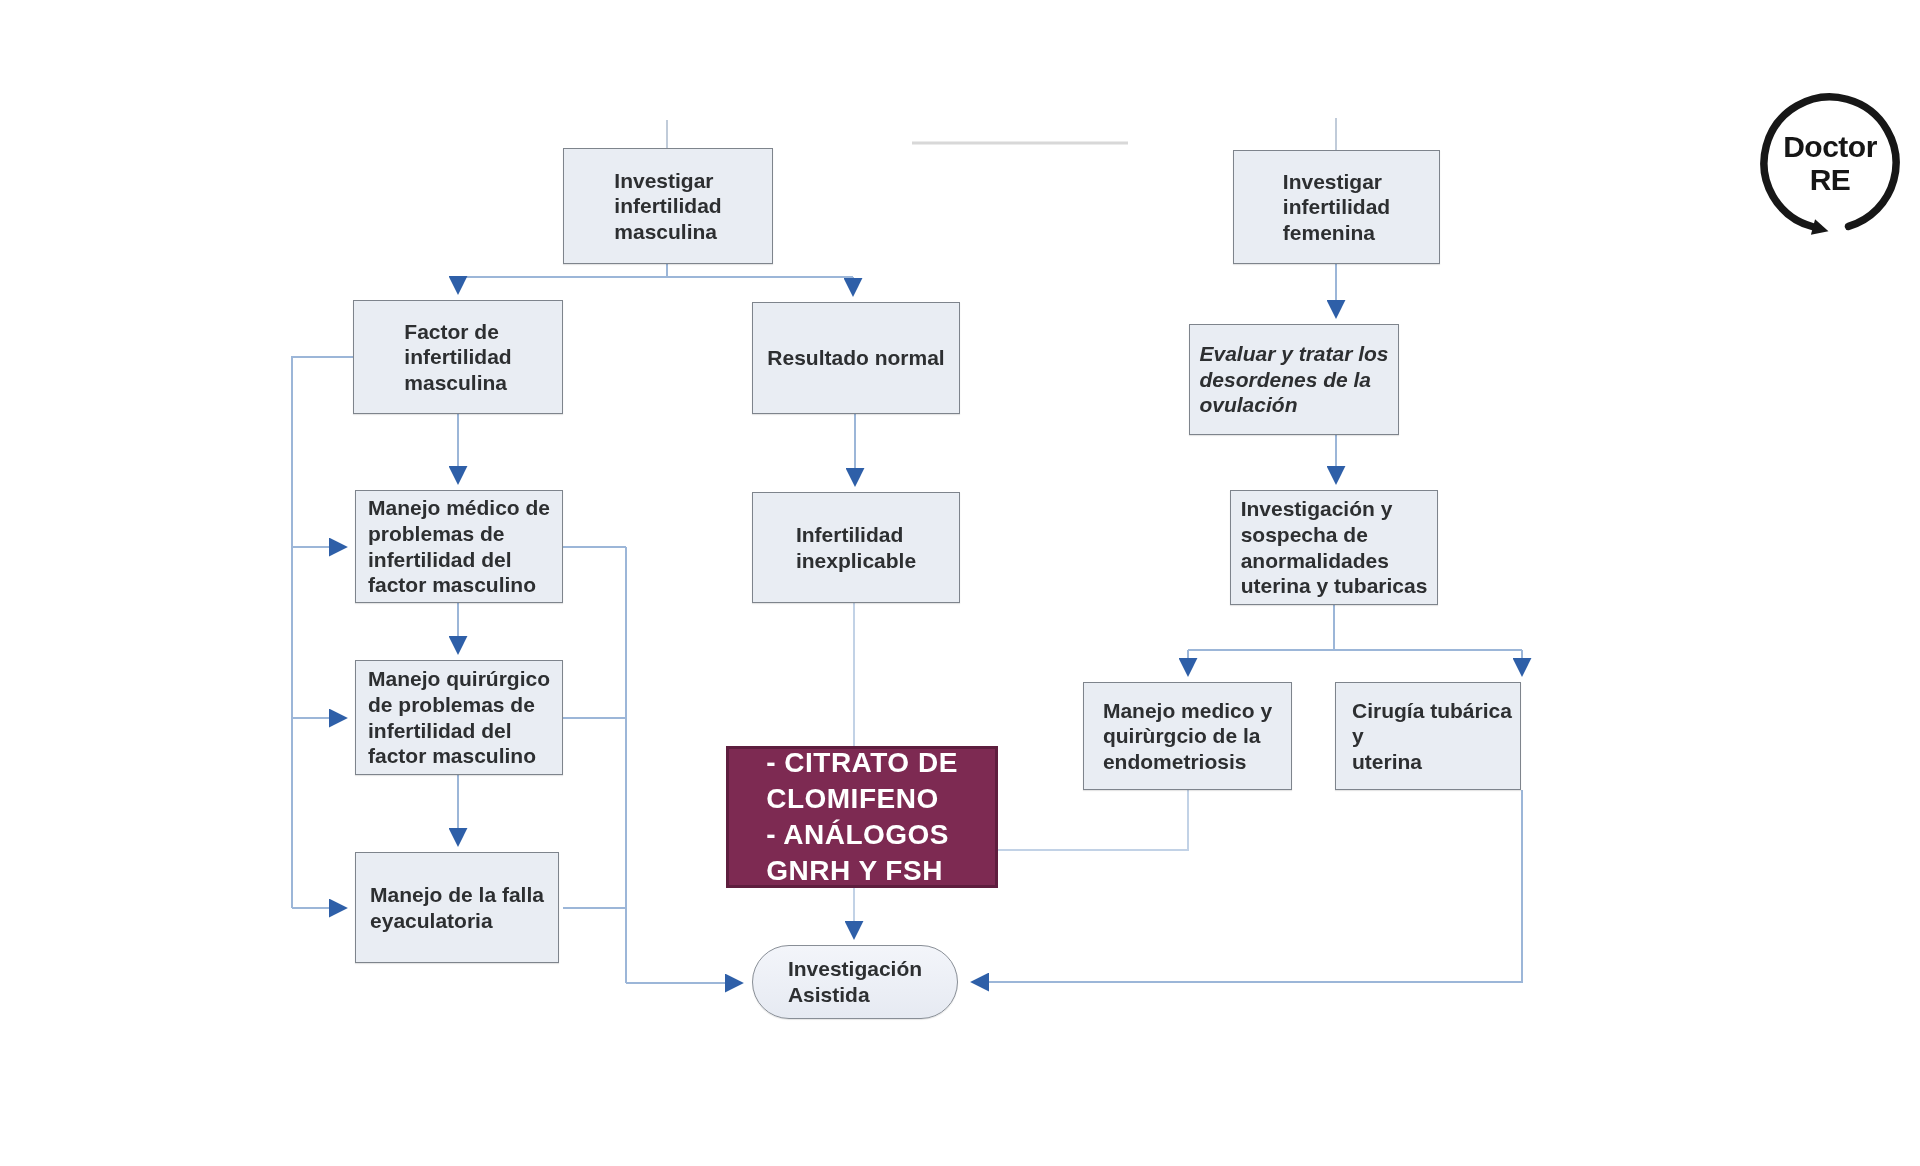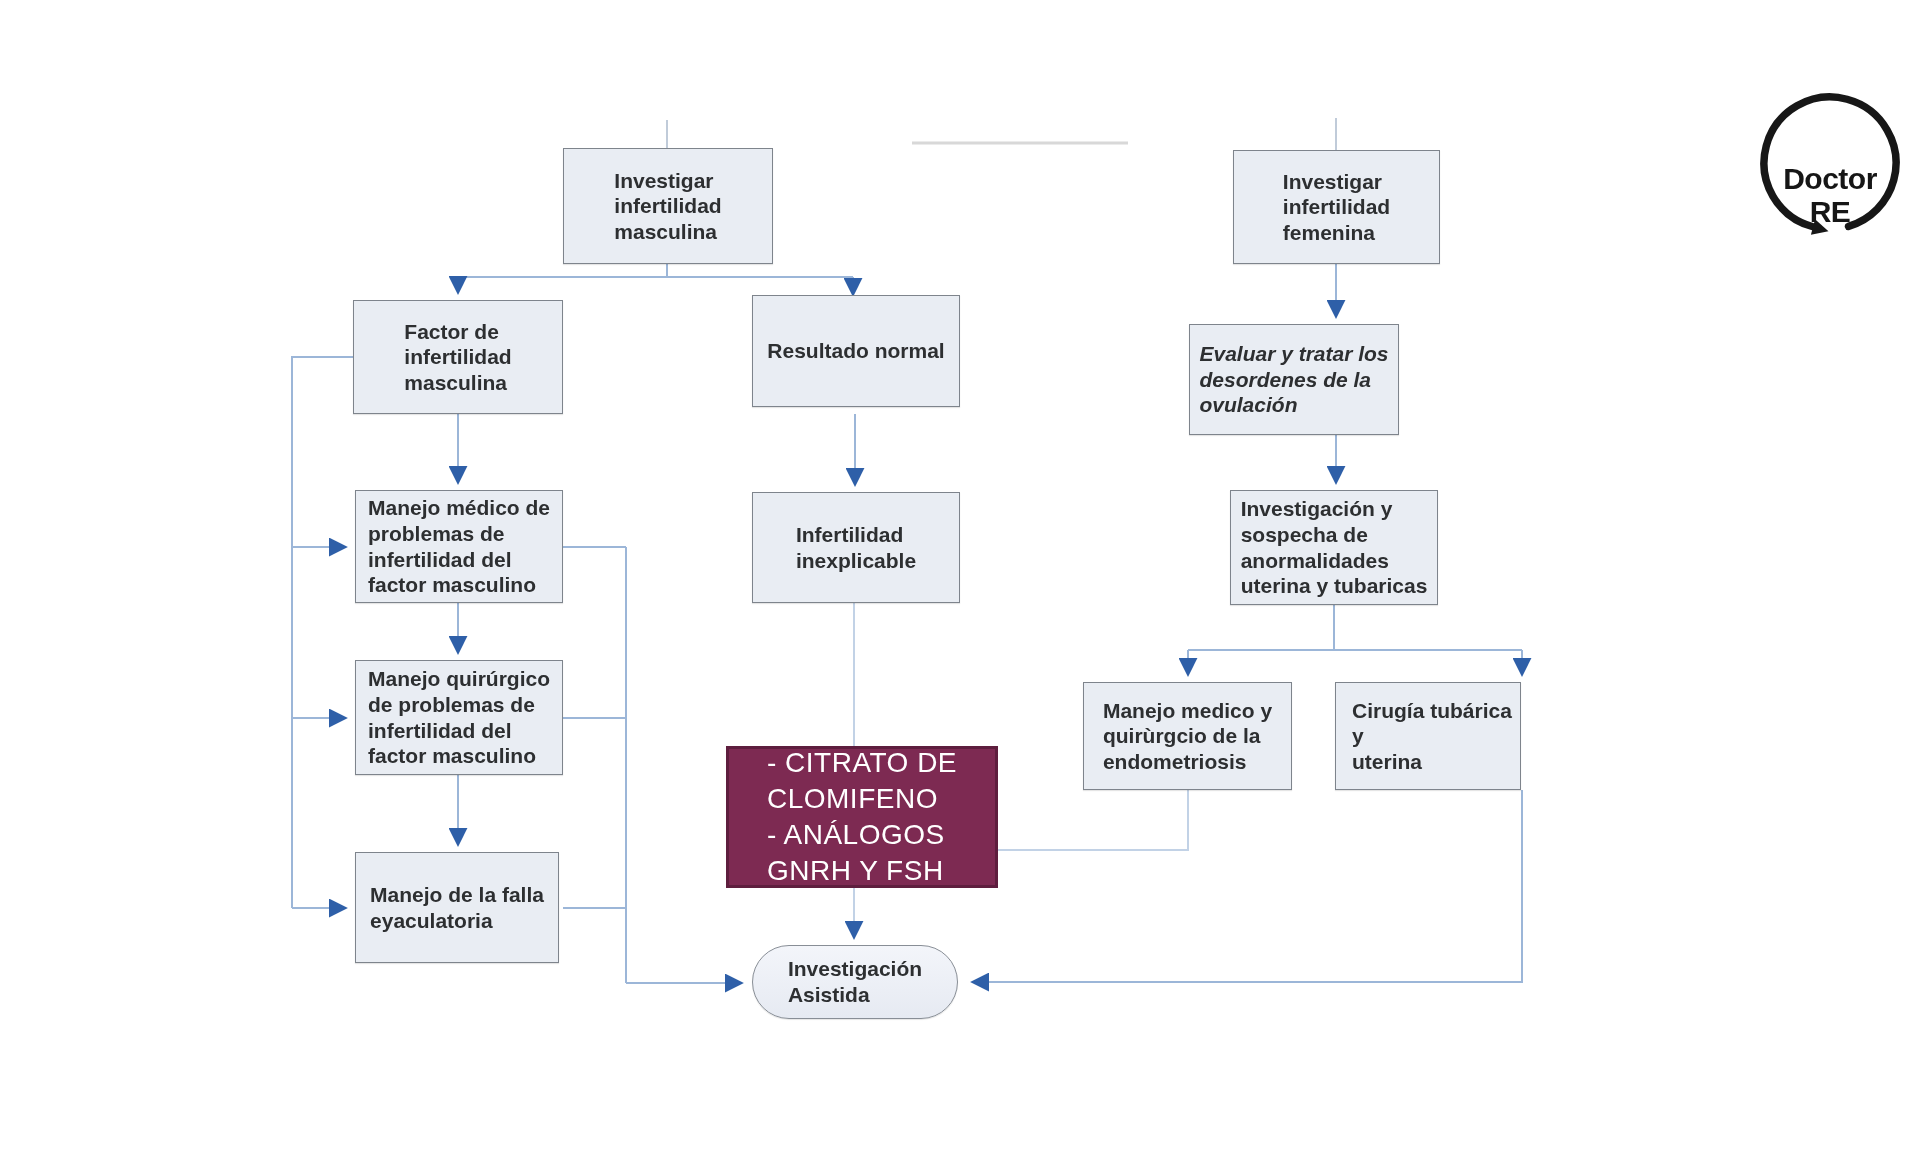--- a/index.html
+++ b/index.html
@@ -6,38 +6,38 @@
   #canvas{position:relative;width:1920px;height:1166px;background:#ffffff;overflow:hidden;
           font-family:"Liberation Sans", sans-serif;}
   #connectors{position:absolute;left:0;top:0;width:1920px;height:1166px;}
   .node{position:absolute;background:#e9edf3;border:1.6px solid #7e848c;
         display:flex;align-items:center;justify-content:center;text-align:left;
         white-space:pre-line;font-weight:600;font-size:21px;line-height:1.22;color:#2d2f31;
         box-shadow:0 1px 1px rgba(0,0,0,0.10);box-sizing:border-box;padding:4px;}
   #n-invmasc{left:563px;top:148px;width:210px;height:116px;}
   #n-invfem{left:1233px;top:150px;width:207px;height:114px;}
   #n-factor{left:353px;top:300px;width:210px;height:114px;}
-  #n-resultado{left:752px;top:295px;width:208px;height:112px;}
+  #n-resultado{left:752px;top:302px;width:208px;height:112px;}
   #n-evaluar{left:1189px;top:324px;width:210px;height:111px;font-style:italic;}
   #n-manmedico{left:355px;top:490px;width:208px;height:113px;}
   #n-inexplicable{left:752px;top:492px;width:208px;height:111px;}
   #n-invsospecha{left:1230px;top:490px;width:208px;height:115px;}
   #n-manquir{left:355px;top:660px;width:208px;height:115px;}
   #n-endometriosis{left:1083px;top:682px;width:209px;height:108px;}
   #n-cirugia{left:1335px;top:682px;width:186px;height:108px;padding-left:16px;}
   #n-falla{left:355px;top:852px;width:204px;height:111px;}
   #n-highlight{left:726px;top:746px;width:272px;height:142px;background:#7d2a52;
-               border:3px solid #5e1e3e;color:#ffffff;font-weight:400;font-size:28px;
+               border:3px solid #5e1e3e;color:#ffffff;font-weight:700;font-size:28px;
                line-height:1.28;letter-spacing:.5px;box-shadow:none;}
   #n-reproduccion{left:752px;top:945px;width:206px;height:74px;border-radius:37px;
                   background:linear-gradient(#f3f5fa,#e6eaf2);border:1.6px solid #888e96;}
   #logo{position:absolute;left:1750px;top:78px;width:160px;height:170px;}
   #logo .logo-text{position:absolute;left:0;top:52px;width:160px;text-align:center;
                    font-weight:bold;color:#161616;font-size:30px;line-height:1.1;
-                   white-space:pre-line;letter-spacing:-0.5px;margin-top:32px;}
+                   white-space:pre-line;letter-spacing:-0.5px;}
 </style>
 </head>
 <body>
 
 <div id="canvas">
 
   <svg id="connectors" viewBox="0 0 1920 1166" xmlns="http://www.w3.org/2000/svg">
     <defs>
       <marker id="arrow" viewBox="0 0 10 10" refX="9" refY="5" markerWidth="9.5" markerHeight="9.5" orient="auto">
         <path d="M0,0 L10,5 L0,10 z" fill="#2e5fa8"></path>

